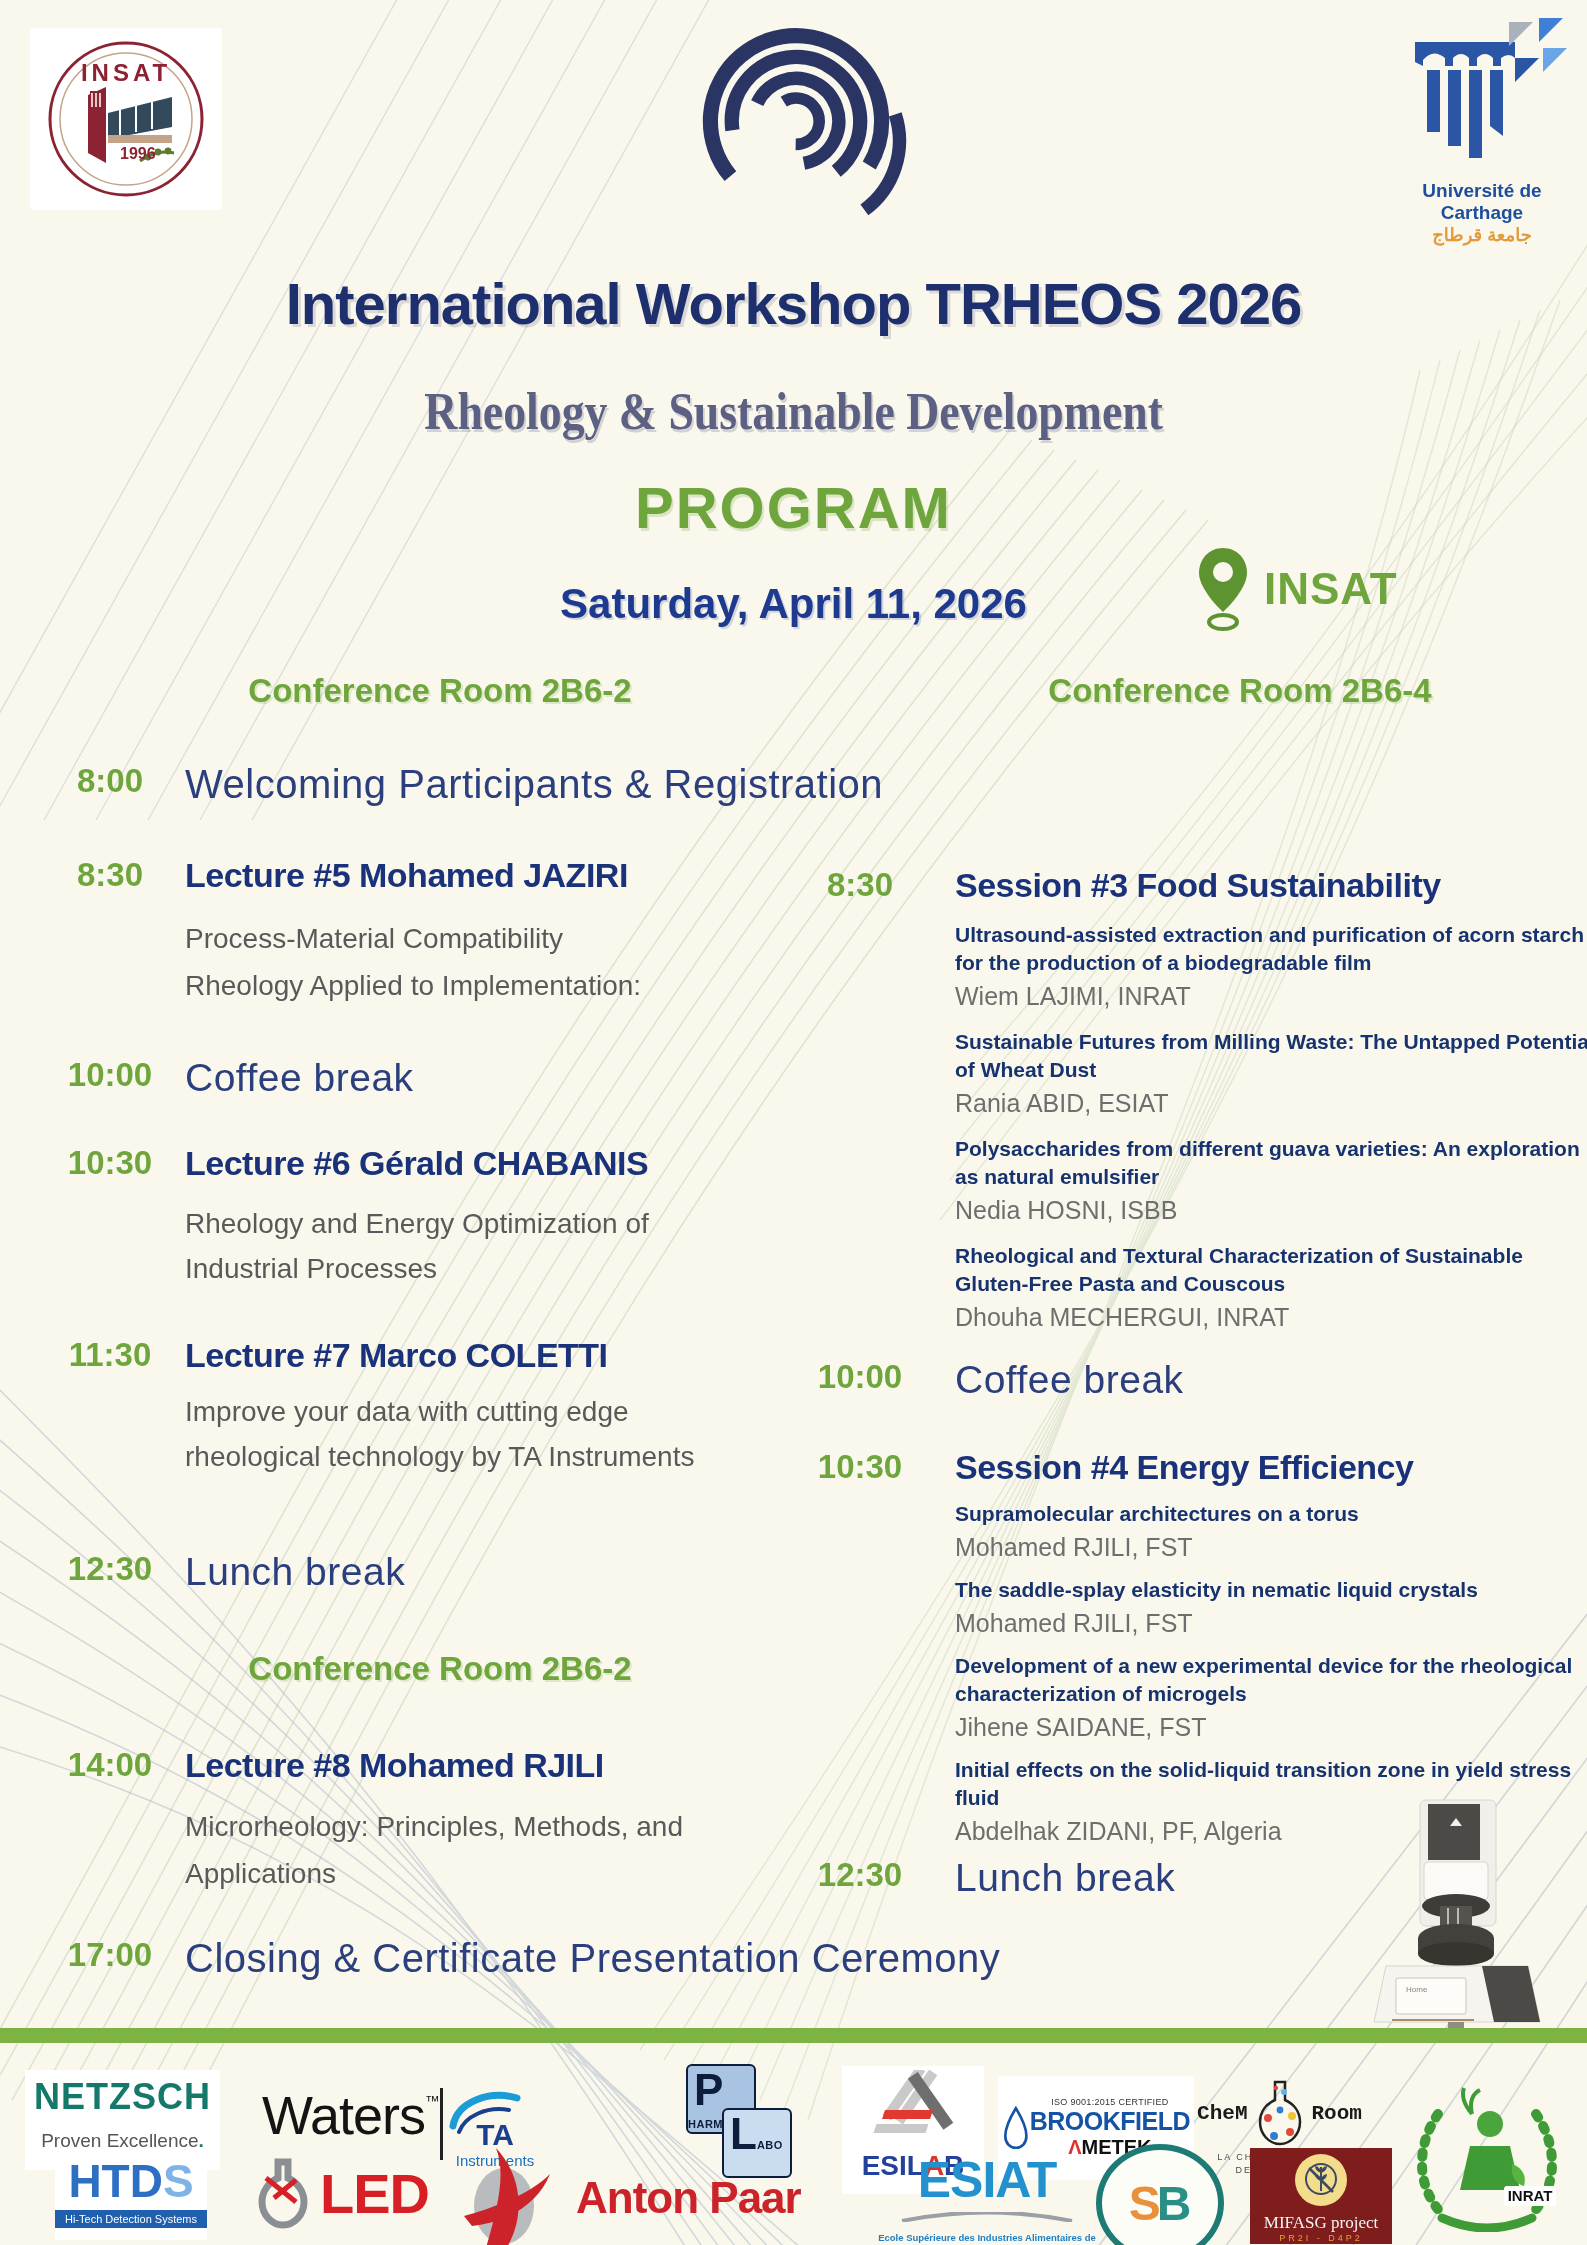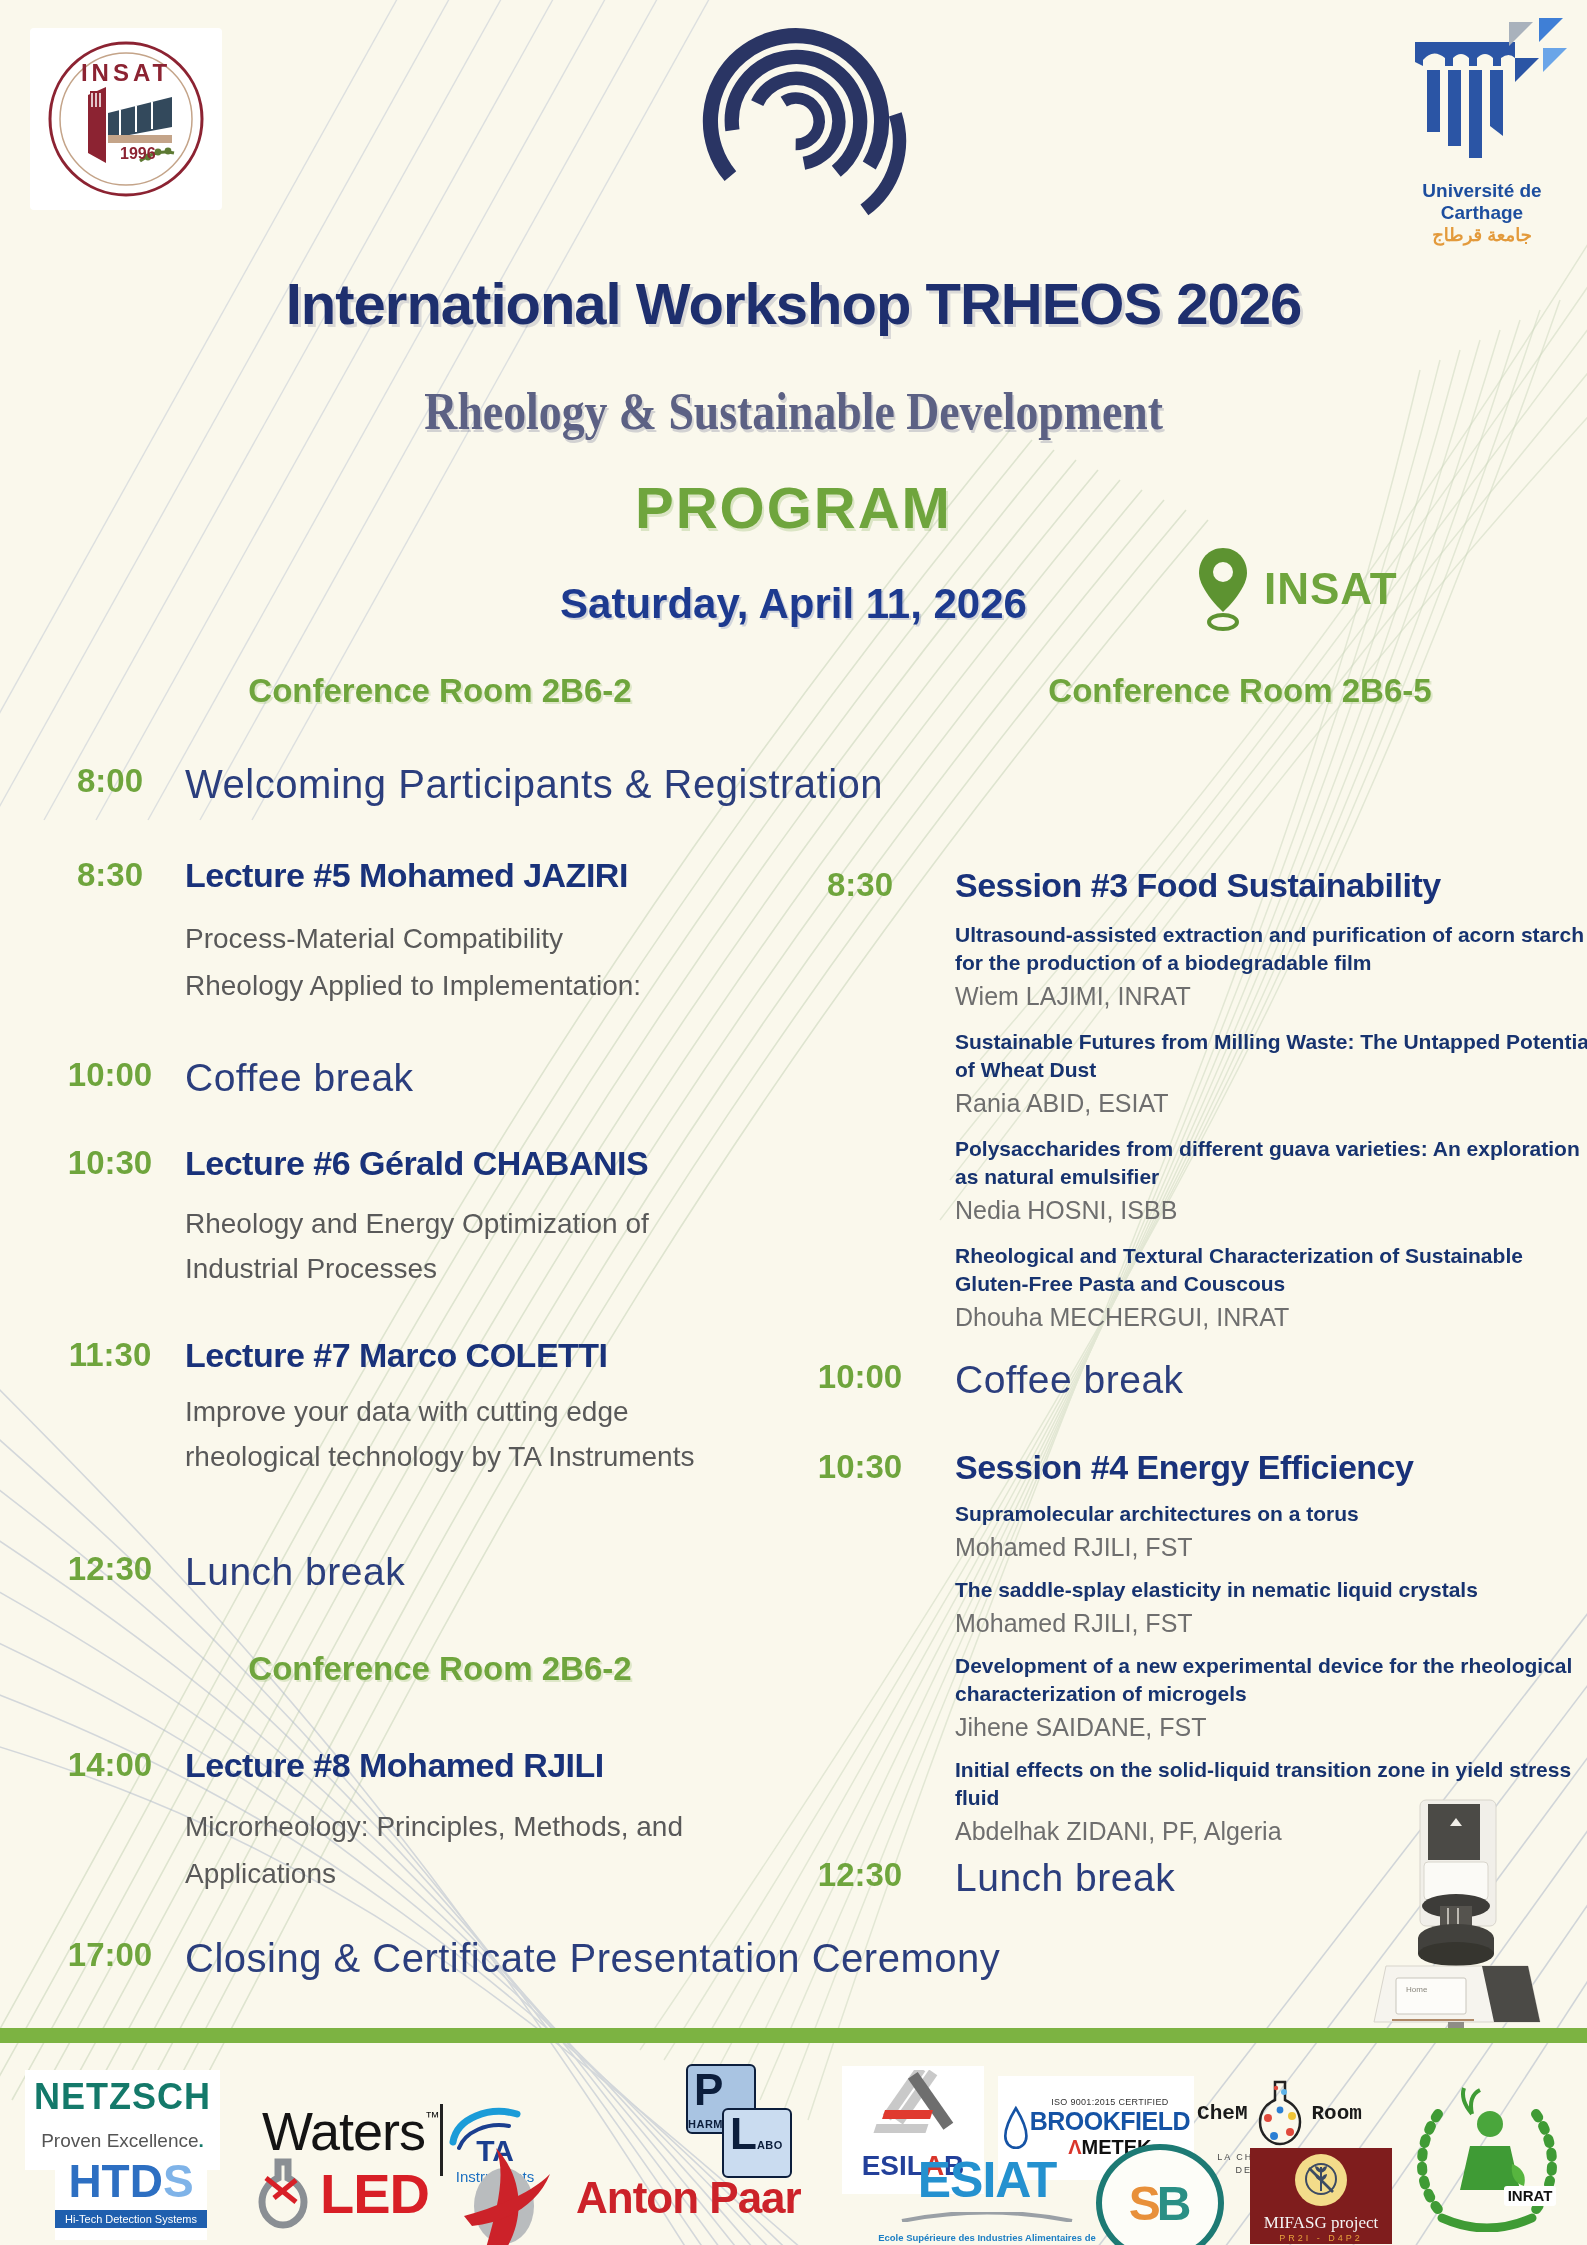--- a/index.html
+++ b/index.html
@@ -54,21 +54,21 @@
   .rheometer{left:1362px;top:1798px;width:195px;height:232px;}
 
   
   .green-bar{left:0;top:2028px;width:1587px;height:15px;background:#7cb342;}
   .sp{position:absolute;z-index:2;}
   .card{background:#fff;}
   .netzsch{left:25px;top:2070px;width:195px;height:94px;text-align:center;padding-top:6px;}
   .netzsch-name{font-size:36px;font-weight:800;color:#14796a;letter-spacing:1px;}
   .netzsch-tag{font-size:19px;color:#555;margin-top:12px;}
   .netzsch-dot{color:#14796a;font-weight:bold;}
-  .waters{left:262px;top:2084px;display:flex;align-items:flex-start;gap:0;margin-top:16px;}
+  .waters{left:262px;top:2084px;display:flex;align-items:flex-start;gap:0;}
   .waters-name{font-size:54px;color:#141414;letter-spacing:-1px;}
   .waters-tm{font-size:15px;color:#141414;vertical-align:28px;}
   .waters-bar{width:3px;height:72px;background:#222;margin-top:4px;}
   .ta-block{text-align:center;margin-top:2px;}
   .ta-name{font-size:30px;font-weight:800;color:#1b3f8f;margin-top:-34px;}
   .ta-sub{font-size:15px;color:#1b6fc0;}
   .pharma{left:686px;top:2064px;width:106px;height:114px;}
   .pharma .sq{position:absolute;width:66px;height:66px;border:2px solid #0c1e3c;border-radius:6px;
               font-weight:800;color:#0c1e3c;}
   .sq1{left:0;top:0;background:#a9c4e2;}
@@ -229,21 +229,21 @@
   <div class="layer location">
     <svg width="54" height="86" viewBox="0 0 54 86">
       <path d="M 27 2 C 13 2 3 13 3 27 C 3 44 27 66 27 66 C 27 66 51 44 51 27 C 51 13 41 2 27 2 Z" fill="#5d9331"></path>
       <circle cx="27" cy="26" r="10" fill="#faf8ec"></circle>
       <ellipse cx="27" cy="76" rx="14" ry="7" fill="none" stroke="#5d9331" stroke-width="4"></ellipse>
     </svg>
     <span class="location-label">INSAT</span>
   </div>
 
   <div class="layer room-header rh1">Conference Room 2B6-2</div>
-  <div class="layer room-header rh2">Conference Room 2B6-5</div>
+  <div class="layer room-header rh2">Conference Room 2B6-4</div>
   <div class="layer room-header rh3">Conference Room 2B6-2</div>
 
   <div class="row" style="top:762px">
     <span class="t-l">8:00</span>
     <div class="c-l">
         <div class="plain-big">Welcoming Participants &amp; Registration</div>
       </div>
   </div>
 
   <div class="row" style="top:856px">

